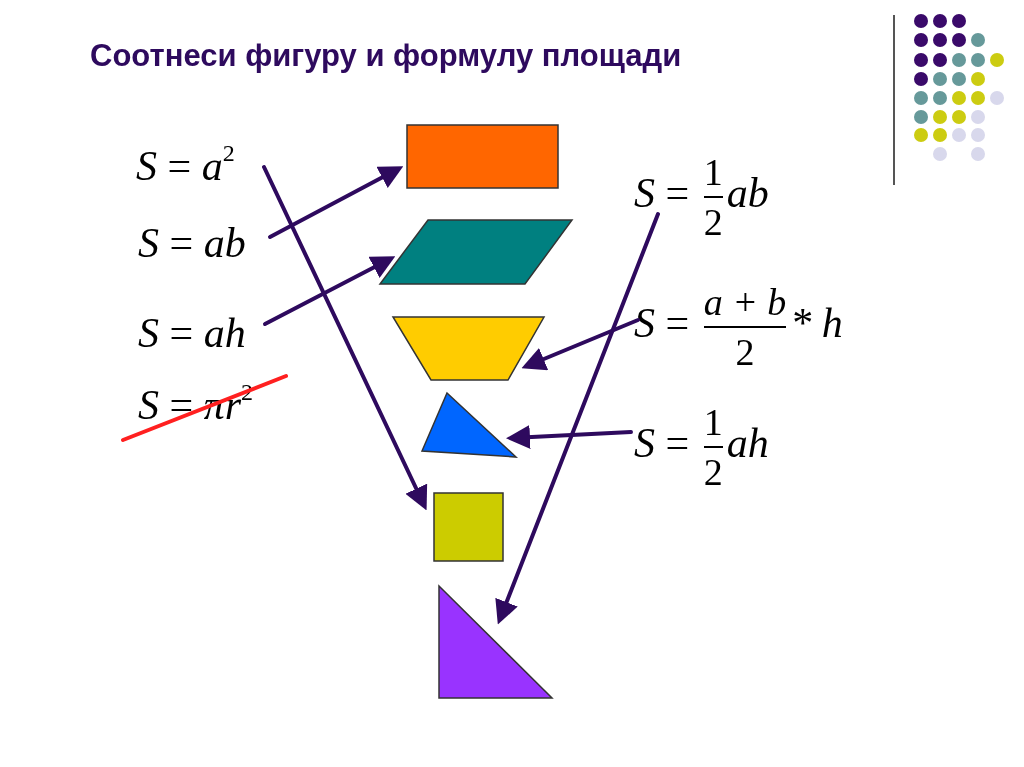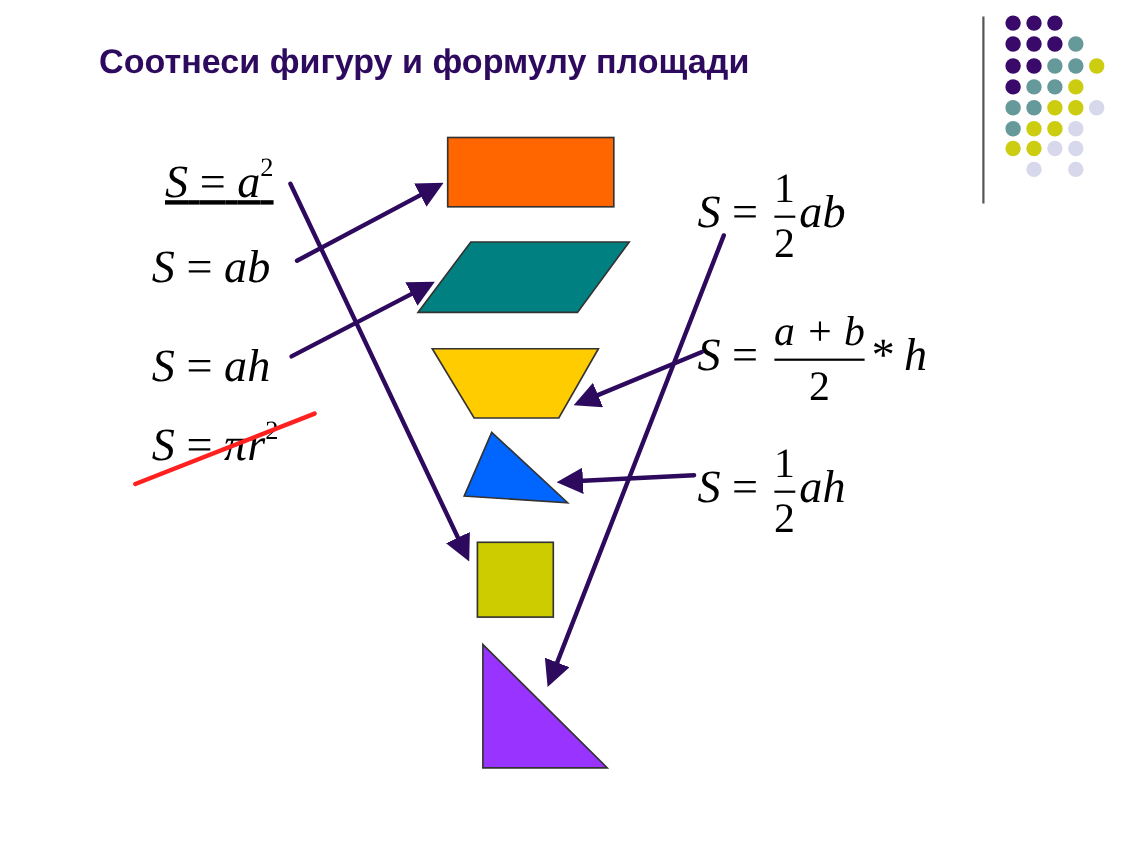--- a/index.html
+++ b/index.html
@@ -57,21 +57,21 @@
   <g fill="#d8d8ec">
     <circle cx="997" cy="98" r="7"></circle>
     <circle cx="978" cy="117" r="7"></circle>
     <circle cx="959" cy="135" r="7"></circle>
       <circle cx="978" cy="135" r="7"></circle>
     <circle cx="940" cy="154" r="7"></circle>
       <circle cx="978" cy="154" r="7"></circle>
   </g>
 </svg>
 
-<div class="formula" style="left:150px;top:145px;text-decoration:underline;">
+<div class="formula" style="left:136px;top:145px;">
   <span>S</span>
   <span class="up">=</span>
   <span>a</span><sup>2</sup>
 </div>
 <div class="formula" style="left:138px;top:222px;text-align:right;">
   <span>S</span>
   <span class="up">=</span>
   <span>ab</span>
 </div>
 <div class="formula" style="left:138px;top:312px;">

